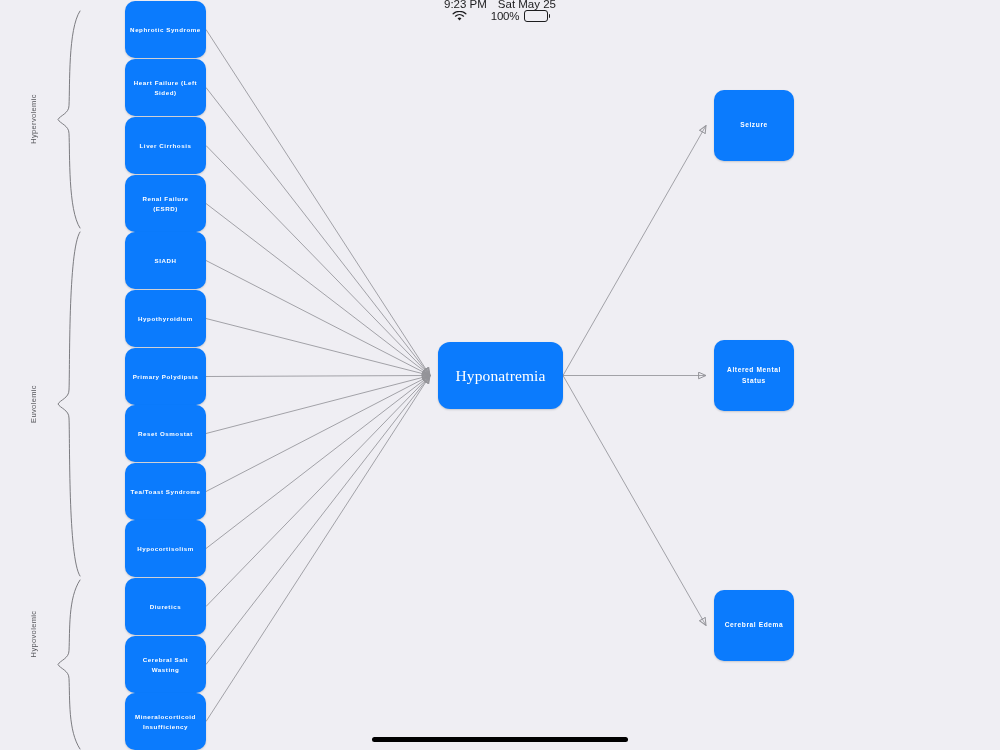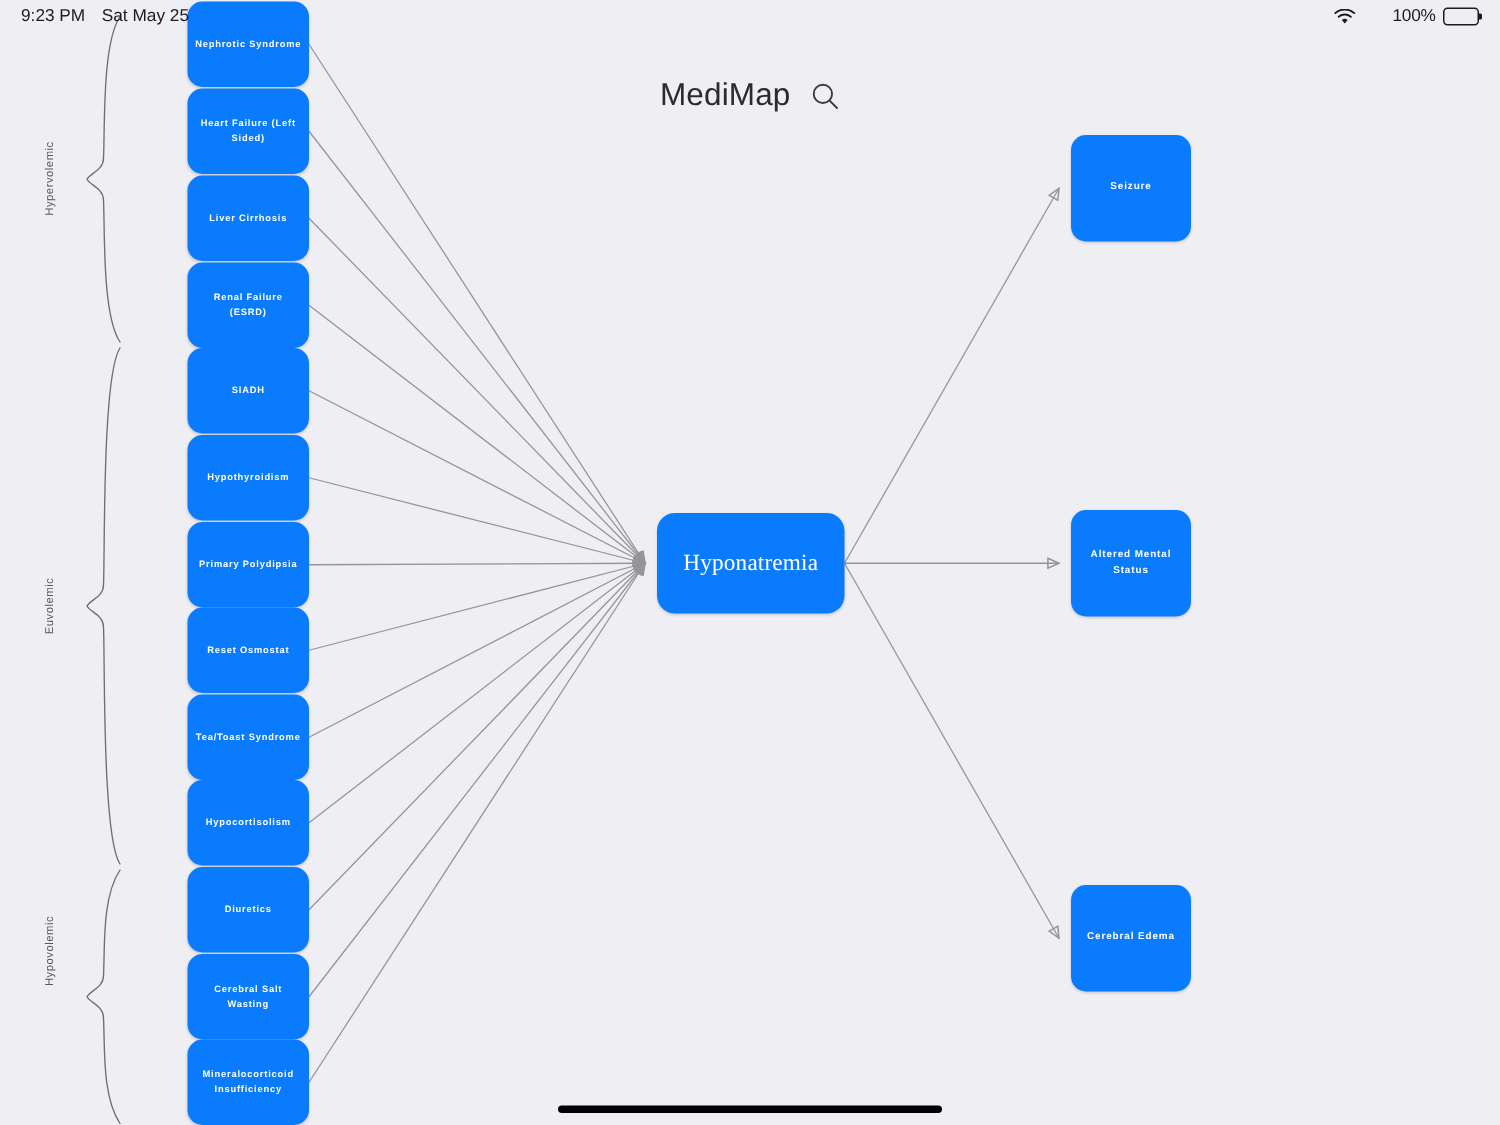--- a/index.html
+++ b/index.html
@@ -19,27 +19,28 @@
     inset: 0;
   }
 
   
   .statusbar {
     position: absolute;
     top: 0; left: 0; right: 0;
     height: 22px;
     display: flex;
     align-items: center;
-    justify-content: space-between;
+    justify-content: flex-end;
     padding: 0 14px;
     box-sizing: border-box;
     font-size: 11.5px;
     color: #1c1c1e;
     z-index: 30;
     pointer-events: none;
+    flex-direction: column;
   }
   .status-left {
     display: flex;
     align-items: center;
     gap: 11px;
     font-weight: 500;
   }
   .status-right {
     display: flex;
     align-items: center;
@@ -186,29 +187,20 @@
           <path d="M1.15 2.75 a9.6 9.6 0 0 1 12.7 0" stroke="#1c1c1e" stroke-width="1.25" fill="none" stroke-linecap="round"></path>
         </svg>
       </span>
       <span class="batt-pct">100%</span>
       <span class="batt-icon">
         <span class="batt-fill" style="width:100%"></span>
       </span>
     </div>
   </div>
 
-  <div class="title-wrap">
-    <span class="app-title">MediMap</span>
-    <span>
-      <svg class="search-icon" width="20" height="20" viewBox="0 0 20 20">
-        <circle cx="8.6" cy="8.6" r="6.1" stroke="#3a3a3c" stroke-width="1.25" fill="none"></circle>
-        <line x1="12.9" y1="12.9" x2="18" y2="18" stroke="#3a3a3c" stroke-width="1.25" stroke-linecap="round"></line>
-      </svg>
-    </span>
-  </div>
 
   <svg id="edges" viewBox="0 0 1000 750">
     <defs>
       <marker id="arrowopen" markerWidth="9" markerHeight="8" refX="8" refY="4" orient="auto" markerUnits="userSpaceOnUse">
         <path d="M0.6,0.7 L8,4 L0.6,7.3 Z" fill="none" stroke="#949499" stroke-width="1"></path>
       </marker>
     </defs>
     <g id="edge-group" stroke="#949499" stroke-width="0.85" fill="none">
         <line x1="206" y1="29.5" x2="430" y2="375.5" marker-end="url(#arrowopen)"></line>
         <line x1="206" y1="87.5" x2="430" y2="375.5" marker-end="url(#arrowopen)"></line>

